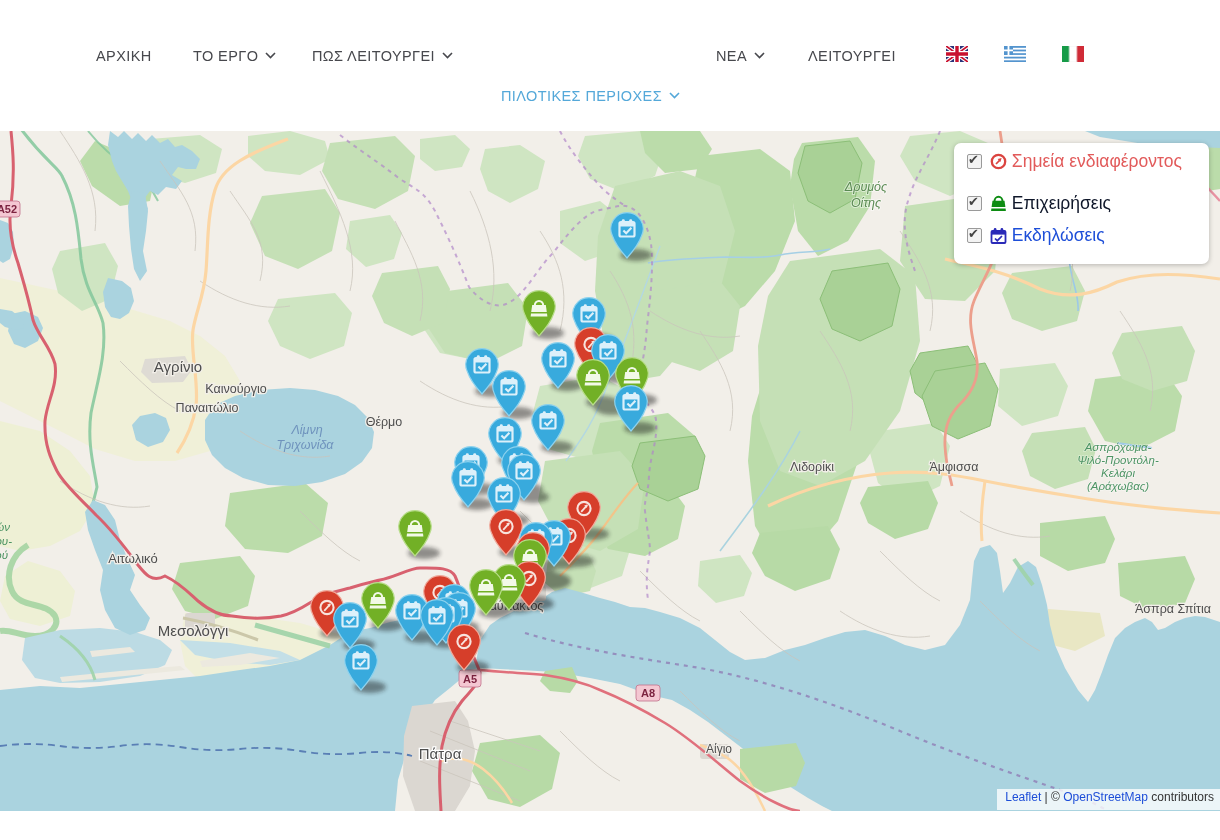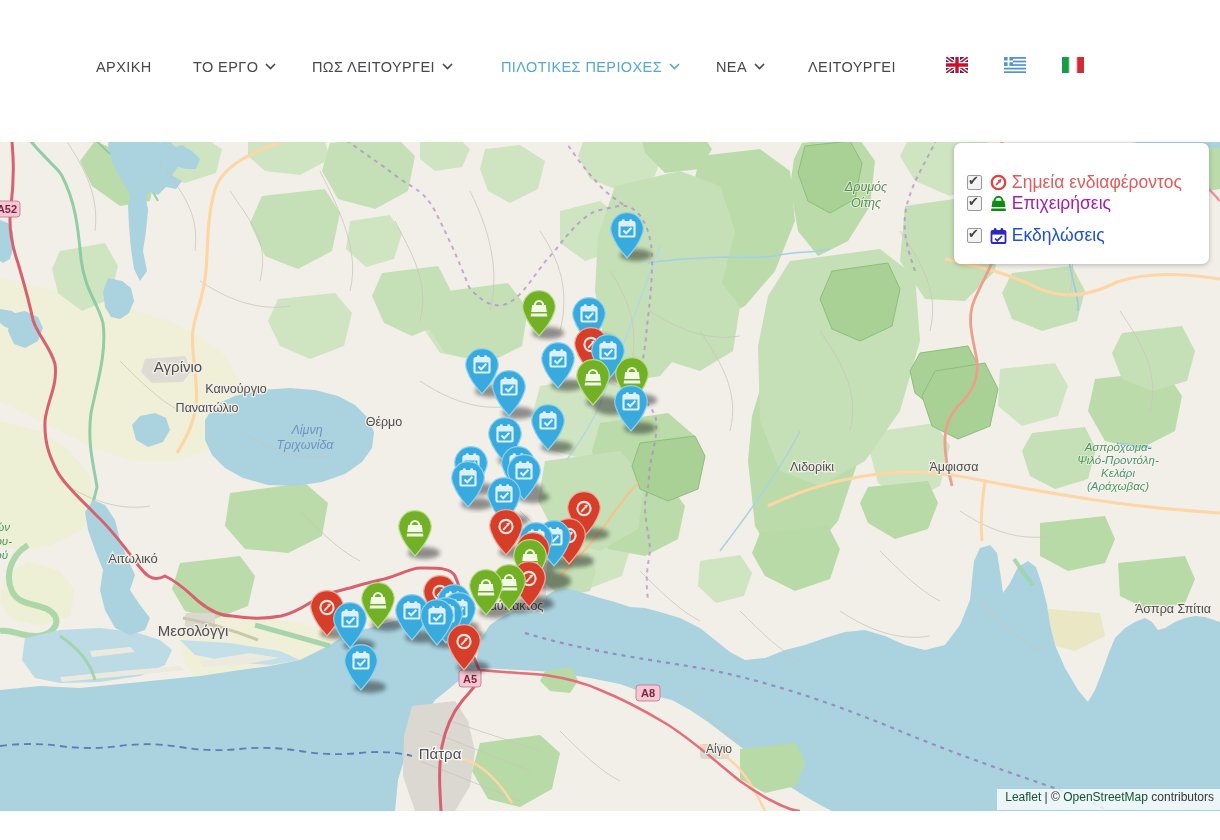--- a/index.html
+++ b/index.html
@@ -1,28 +1,28 @@
 <!DOCTYPE html>
 <html><head>
 <meta charset="utf-8">
 <style>
 html,body{margin:0;padding:0;background:#fff;}
 body{font-family:"Liberation Sans",sans-serif;width:1220px;height:840px;overflow:hidden;position:relative;}
-#nav{position:absolute;top:11px;left:0;width:1220px;height:131px;background:#fff;z-index:20;}
+#nav{position:absolute;top:0;left:0;width:1220px;height:131px;background:#fff;z-index:20;}
 .nv{position:absolute;top:48px;font-size:14.5px;letter-spacing:.4px;color:#47484d;white-space:nowrap;}
 .nv.blue{color:#54a8d9;}
 .chev{display:inline-block;margin-left:7px;position:relative;top:-2px;}
 #map{position:absolute;top:131px;left:0;width:1220px;height:680px;overflow:hidden;}
 #legend{position:absolute;left:954px;top:12px;width:255px;height:121px;background:#fff;border-radius:7px;box-shadow:0 1px 5px rgba(0,0,0,0.25);z-index:30;}
 .lrow{position:absolute;left:13px;height:20px;display:flex;align-items:center;white-space:nowrap;}
 .lrow .cb{width:13px;height:13px;border:1px solid #9a9a9a;border-radius:2px;background:#f3f3f3;margin-right:8px;position:relative;}
 .lrow .cb:after{content:"✔";position:absolute;left:0px;top:-3px;font-size:13px;color:#444;}
 .ltext{font-size:17.5px;}
 #attrib{position:absolute;right:0px;top:658px;height:18px;background:rgba(255,255,255,0.78);font-size:12px;color:#333;padding:1px 6px 2px 8px;z-index:30;line-height:15px;}
-#attrib .lnk{color:#14532d;}
+#attrib .lnk{color:#1d4ed8;}
 </style>
 </head>
 <body>
 <div id="map">
 <svg width="1220" height="680" viewBox="0 0 1220 680">
 <defs>
 <g id="pinshape">
 <path d="M0,0 Q-11,-13 -14,-22 A15.8,15.8 0 1,1 14,-22 Q11,-13 0,0 Z"></path>
 </g>
 <g id="pinB">
@@ -355,37 +355,37 @@
 <use href="#pinB" x="459" y="507"></use>
 <use href="#pinB" x="412" y="509"></use>
 <use href="#pinB" x="446" y="512"></use>
 <use href="#pinB" x="437" y="514"></use>
 <use href="#pinB" x="350" y="517"></use>
 <use href="#pinR" x="464" y="539"></use>
 <use href="#pinB" x="361" y="559"></use>
 </g>
 </svg>
 <div id="legend">
-<div class="lrow" style="top:29px;">
+<div class="lrow" style="top:8px;">
         <span class="cb"></span>
         <svg width="17" height="17" viewBox="0 0 17 17">
           <circle cx="8.5" cy="8.5" r="6.7" fill="none" stroke="#db4440" stroke-width="2.3"></circle>
           <path d="M6,11 L9.6,7.4" stroke="#db4440" stroke-width="1.7"></path>
           <path d="M11.6,5 L7.6,6.1 L10.4,8.9 Z" fill="#db4440"></path>
         </svg>
         <span class="ltext" style="color:#e25b5b;">&nbsp;Σημεία ενδιαφέροντος</span>
       </div>
 <div class="lrow" style="top:50px;">
         <span class="cb"></span>
         <svg width="17" height="17" viewBox="0 0 17 17">
           <path d="M4.5,6.2 a4,4.4 0 0 1 8,0" fill="none" stroke="#0d8c12" stroke-width="2"></path>
           <path d="M2.5,5.8 L14.5,5.8 L15.4,12 L1.6,12 Z" fill="#0d8c12"></path>
           <path d="M1.4,13.4 L15.6,13.4 L15.9,16 L1.1,16 Z" fill="#0d8c12"></path>
         </svg>
-        <span class="ltext" style="color:#a21caf;">&nbsp;Επιχειρήσεις</span>
+        <span class="ltext" style="color:#0f172a;">&nbsp;Επιχειρήσεις</span>
       </div>
 <div class="lrow" style="top:82px;">
         <span class="cb"></span>
         <svg width="17" height="17" viewBox="0 0 17 17">
           <rect x="1.5" y="4" width="14" height="12" rx="1" fill="none" stroke="#2a2ab8" stroke-width="1.8"></rect>
           <rect x="1.5" y="4" width="14" height="3.6" fill="#2a2ab8"></rect>
           <rect x="3.8" y="1" width="2.6" height="4.4" rx="1.2" fill="#2a2ab8"></rect>
           <rect x="10.6" y="1" width="2.6" height="4.4" rx="1.2" fill="#2a2ab8"></rect>
           <path d="M5,11.5 L7.3,13.7 L12,9" fill="none" stroke="#2a2ab8" stroke-width="1.7"></path>
         </svg>
@@ -395,21 +395,21 @@
 <div id="attrib"><span class="lnk">Leaflet</span> | © <span class="lnk">OpenStreetMap</span> contributors</div>
 </div>
 <div id="nav">
 <span class="nv" style="left:96px;">ΑΡΧΙΚΗ</span>
 <span class="nv" style="left:193px;">ΤΟ ΕΡΓΟ<svg class="chev" width="11" height="7">
         <path d="M1,1 L5.5,5.5 L10,1" stroke="#47484d" stroke-width="1.6" fill="none"></path>
       </svg></span>
 <span class="nv" style="left:312px;">ΠΩΣ ΛΕΙΤΟΥΡΓΕΙ<svg class="chev" width="11" height="7">
         <path d="M1,1 L5.5,5.5 L10,1" stroke="#47484d" stroke-width="1.6" fill="none"></path>
       </svg></span>
-<span class="nv blue" style="left:501px;">ΠΙΛΟΤΙΚΕΣ ΠΕΡΙΟΧΕΣ<svg class="chev" width="11" height="7">
+<span class="nv blue" style="left:501px;margin-top:40px;">ΠΙΛΟΤΙΚΕΣ ΠΕΡΙΟΧΕΣ<svg class="chev" width="11" height="7">
         <path d="M1,1 L5.5,5.5 L10,1" stroke="#54a8d9" stroke-width="1.6" fill="none"></path>
       </svg></span>
 <span class="nv" style="left:716px;">ΝΕΑ<svg class="chev" width="11" height="7">
         <path d="M1,1 L5.5,5.5 L10,1" stroke="#47484d" stroke-width="1.6" fill="none"></path>
       </svg></span>
 <span class="nv" style="left:808px;">ΛΕΙΤΟΥΡΓΕΙ</span>
 <svg style="position:absolute;left:946px;top:46px;" width="22" height="16">
       <rect width="22" height="16" fill="#29337a"></rect>
       <path d="M0,0 L22,16 M22,0 L0,16" stroke="#fff" stroke-width="4"></path>
       <path d="M0,0 L22,16 M22,0 L0,16" stroke="#c8102e" stroke-width="1.8"></path>

